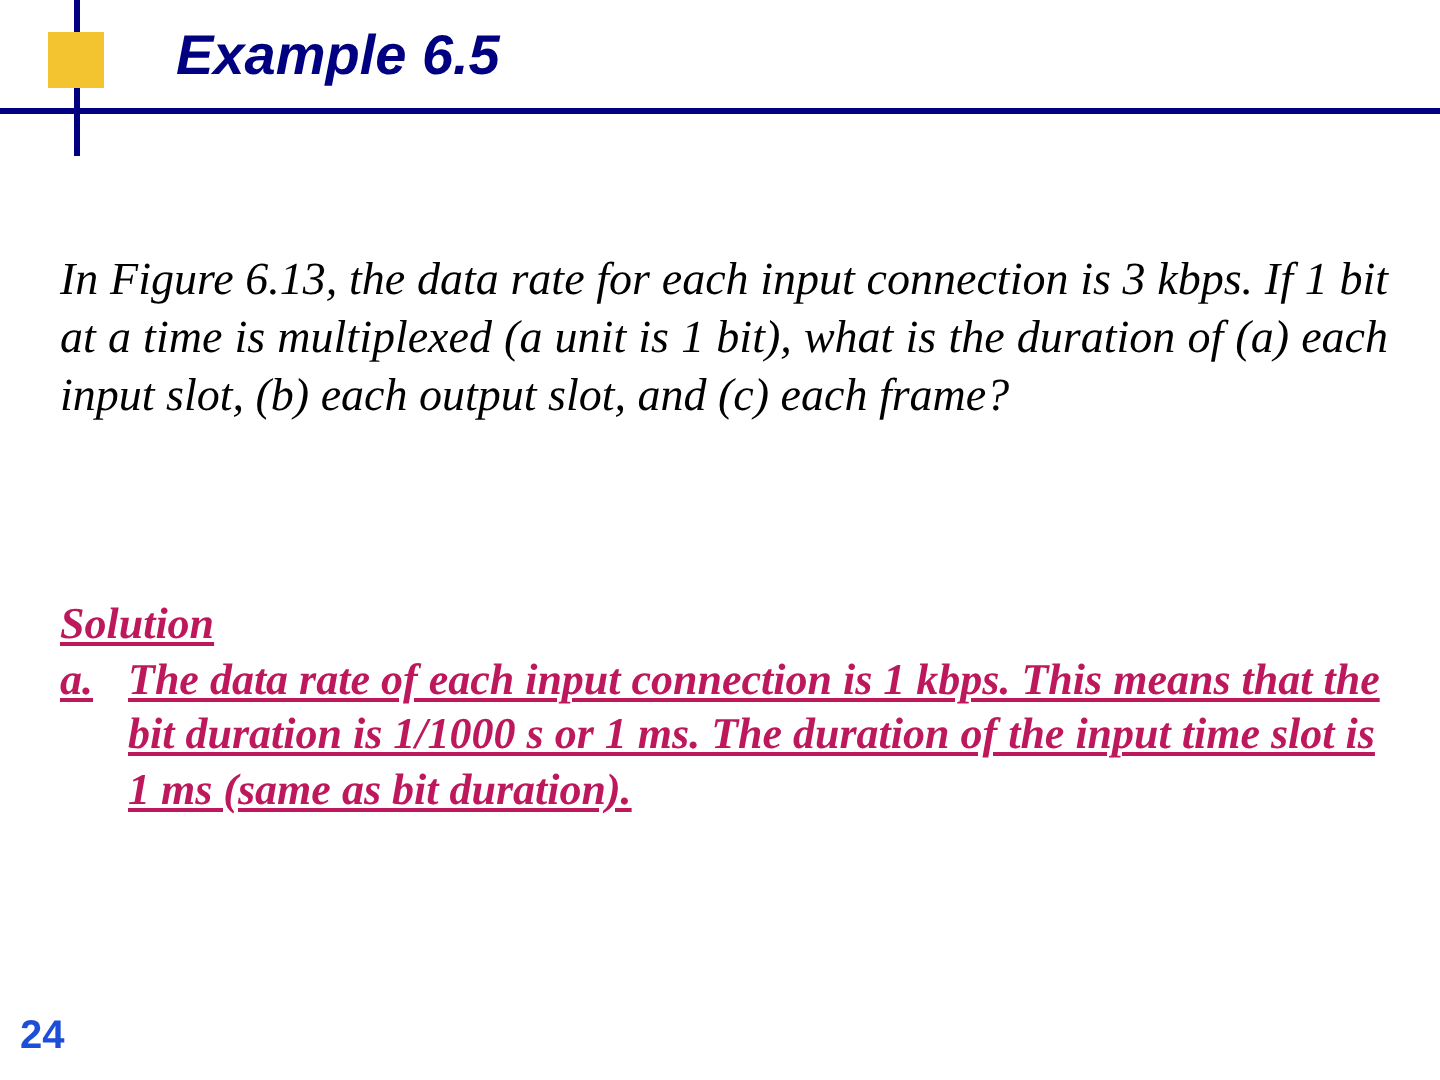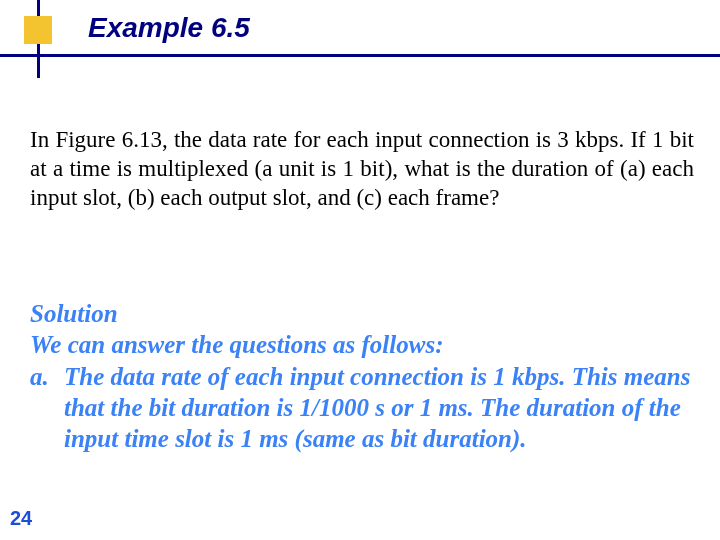--- a/index.html
+++ b/index.html
@@ -48,34 +48,36 @@
     width: 3px;
     height: 78px;
     background: #000080;
   }
   .body-text {
     position: absolute;
     left: 30px;
     top: 126px;
     width: 664px;
     font-size: 23px;
+    font-style: italic;
     color: #000;
     line-height: 1.25;
     text-align: justify;
   }
   .solution-block {
     position: absolute;
     left: 30px;
     top: 298px;
     width: 664px;
-    font-size: 25px;
+    font-size: 22px;
     font-style: italic;
     font-weight: bold;
-    color: #3b82f6;
+    color: #be185d;
     line-height: 1.25;
+    text-decoration: underline;
   }
   .sol-item {
     display: flex;
   }
   .sol-marker {
     flex: 0 0 34px;
   }
   .sol-text {
     flex: 1;
   }
@@ -96,20 +98,19 @@
   <div class="hline"></div>
   <div class="vline"></div>
   <div class="yellow-square"></div>
   <div class="title">Example 6.5</div>
 </div>
 
 <div class="body-text">In Figure 6.13, the data rate for each input connection is 3 kbps. If 1 bit at a time is multiplexed (a unit is 1 bit), what is the duration of (a) each input slot, (b) each output slot, and (c) each frame?</div>
 
 <div class="solution-block">
   <div>Solution</div>
-  <div>We can answer the questions as follows:</div>
   <div class="sol-item">
     <div class="sol-marker">a.</div>
     <div class="sol-text">The data rate of each input connection is 1 kbps. This means that the bit duration is 1/1000 s or 1 ms. The duration of the input time slot is 1 ms (same as bit duration).</div>
   </div>
 </div>
 
 <div class="page-num">24</div>
 
 </body></html>

